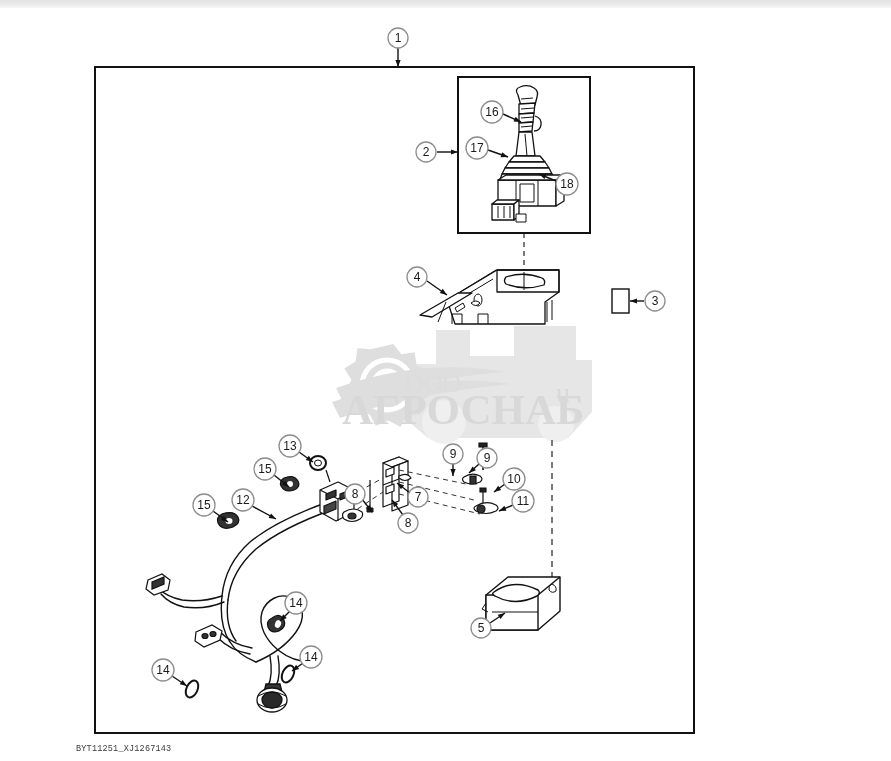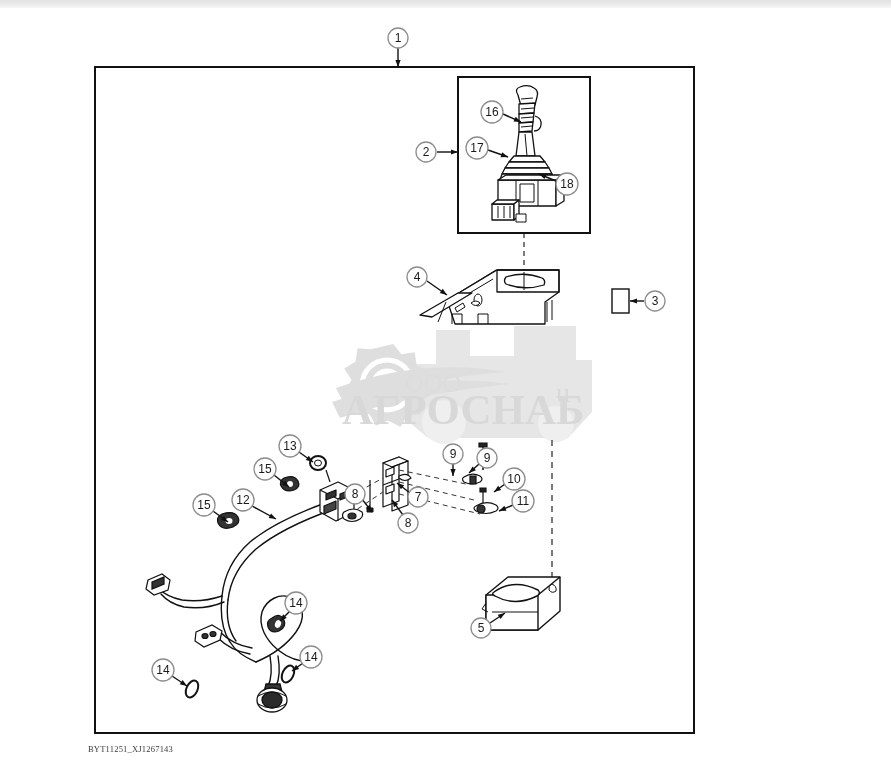--- a/index.html
+++ b/index.html
@@ -11,21 +11,21 @@
   }
   #topband{
     position:absolute;left:0;top:0;width:891px;height:8px;
     background:linear-gradient(to bottom,#e3e3e3 0%,#e9e9e9 45%,#f7f7f7 100%);
   }
   #stage{position:absolute;left:0;top:0;width:891px;height:761px;}
   svg{display:block;}
   .cap{
     position:absolute;left:76px;top:744px;
     font-size:8.5px;color:#3a3a3a;letter-spacing:.2px;
-    font-family:Liberation Serif, serif;white-space:nowrap;margin-left:12px;
+    font-family:Liberation Mono, monospace;white-space:nowrap;
   }
 </style>
 </head>
 <body>
 
 <div id="topband"></div>
 
 <div id="stage">
 <svg width="891" height="761" viewBox="0 0 891 761">
 

